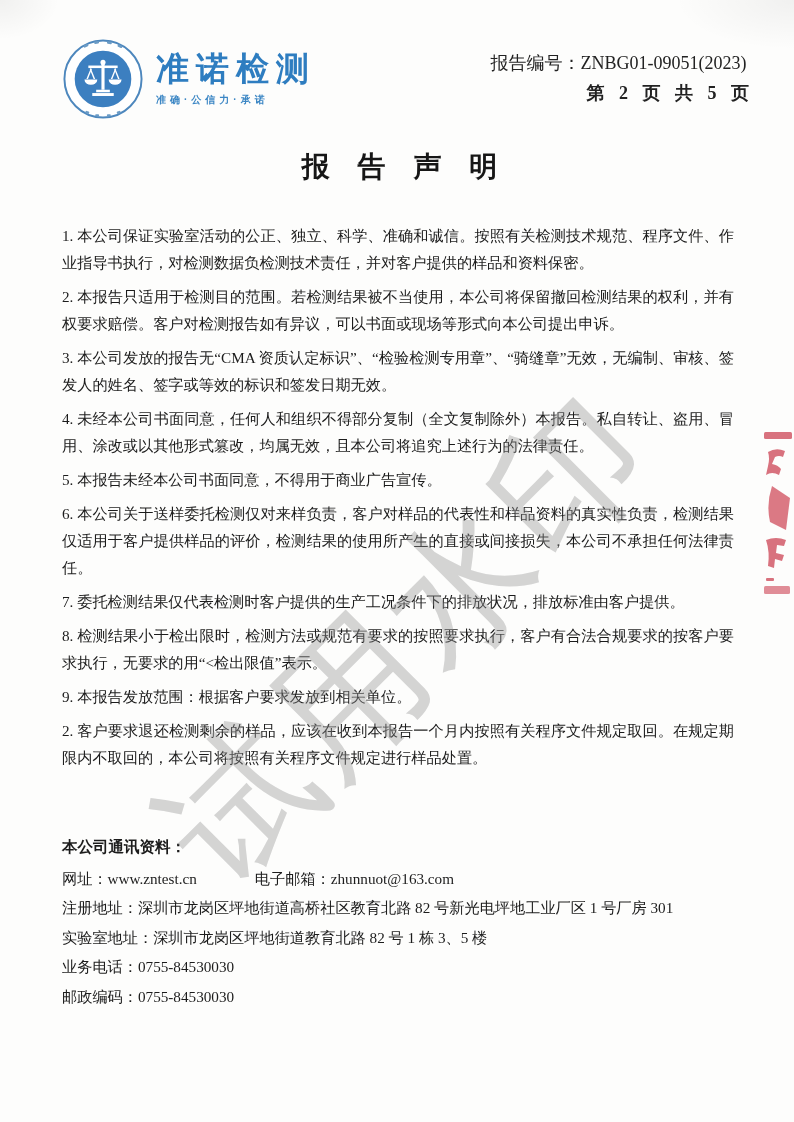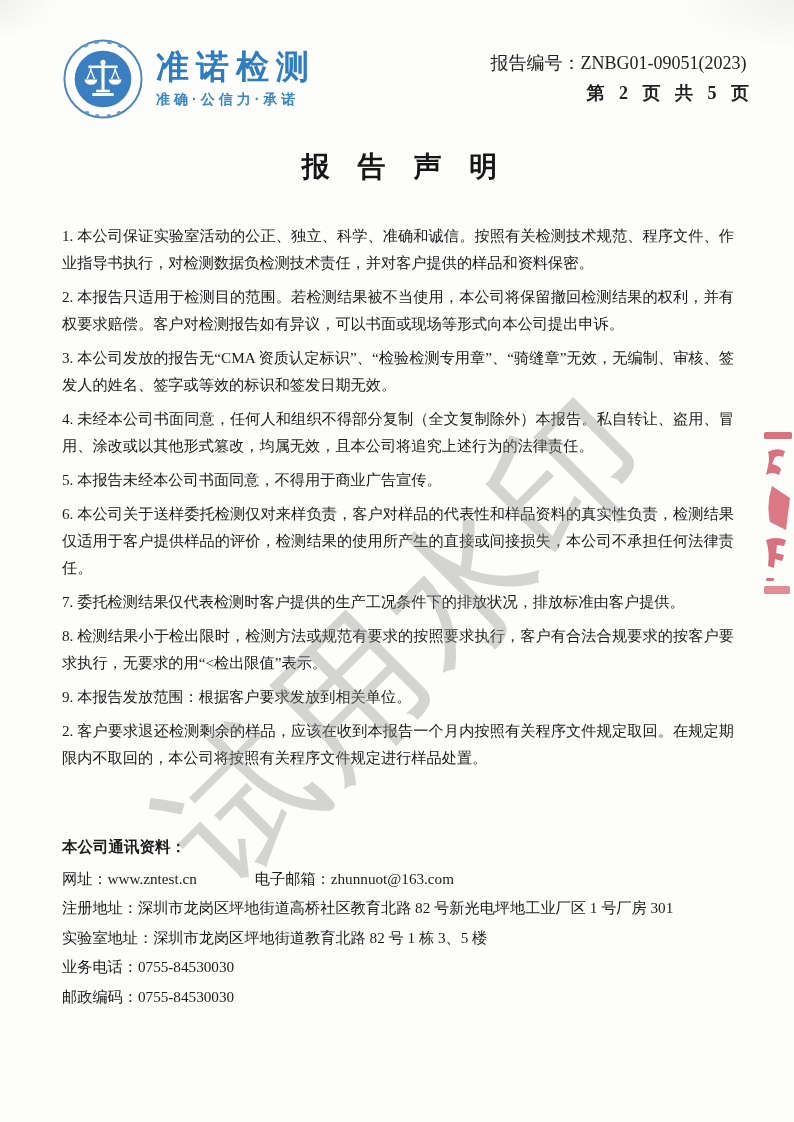--- a/index.html
+++ b/index.html
@@ -19,21 +19,21 @@
   }
   .logo-block{display:flex;align-items:center;gap:12px;}
   .logo-svg{width:82px;height:82px;display:block;}
   .brand-text{display:flex;flex-direction:column;justify-content:center;}
   .brand-name{
     font-family:"Liberation Sans","DejaVu Sans",sans-serif;
     font-size:33px;font-weight:bold;color:#2e7dc0;letter-spacing:7px;line-height:1.1;
   }
   .brand-tagline{
     font-family:"Liberation Sans","DejaVu Sans",sans-serif;
-    font-size:14px;font-weight:bold;color:#3b86c4;letter-spacing:4px;margin-top:5px;
+    font-size:10px;font-weight:bold;color:#3b86c4;letter-spacing:4px;margin-top:5px;
   }
   .report-meta{margin-top:10px;text-align:left;font-size:18px;line-height:30px;color:#222;}
   .report-no-line{white-space:nowrap;}
   .page-info-line{letter-spacing:5px;padding-left:96px;font-weight:bold;}
   
   .doc-title{
     position:absolute;top:148px;left:0;right:0;
     text-align:center;
     font-family:"Liberation Sans","DejaVu Sans",sans-serif;
     font-size:28px;font-weight:bold;letter-spacing:10px;color:#161616;padding-left:15px;

